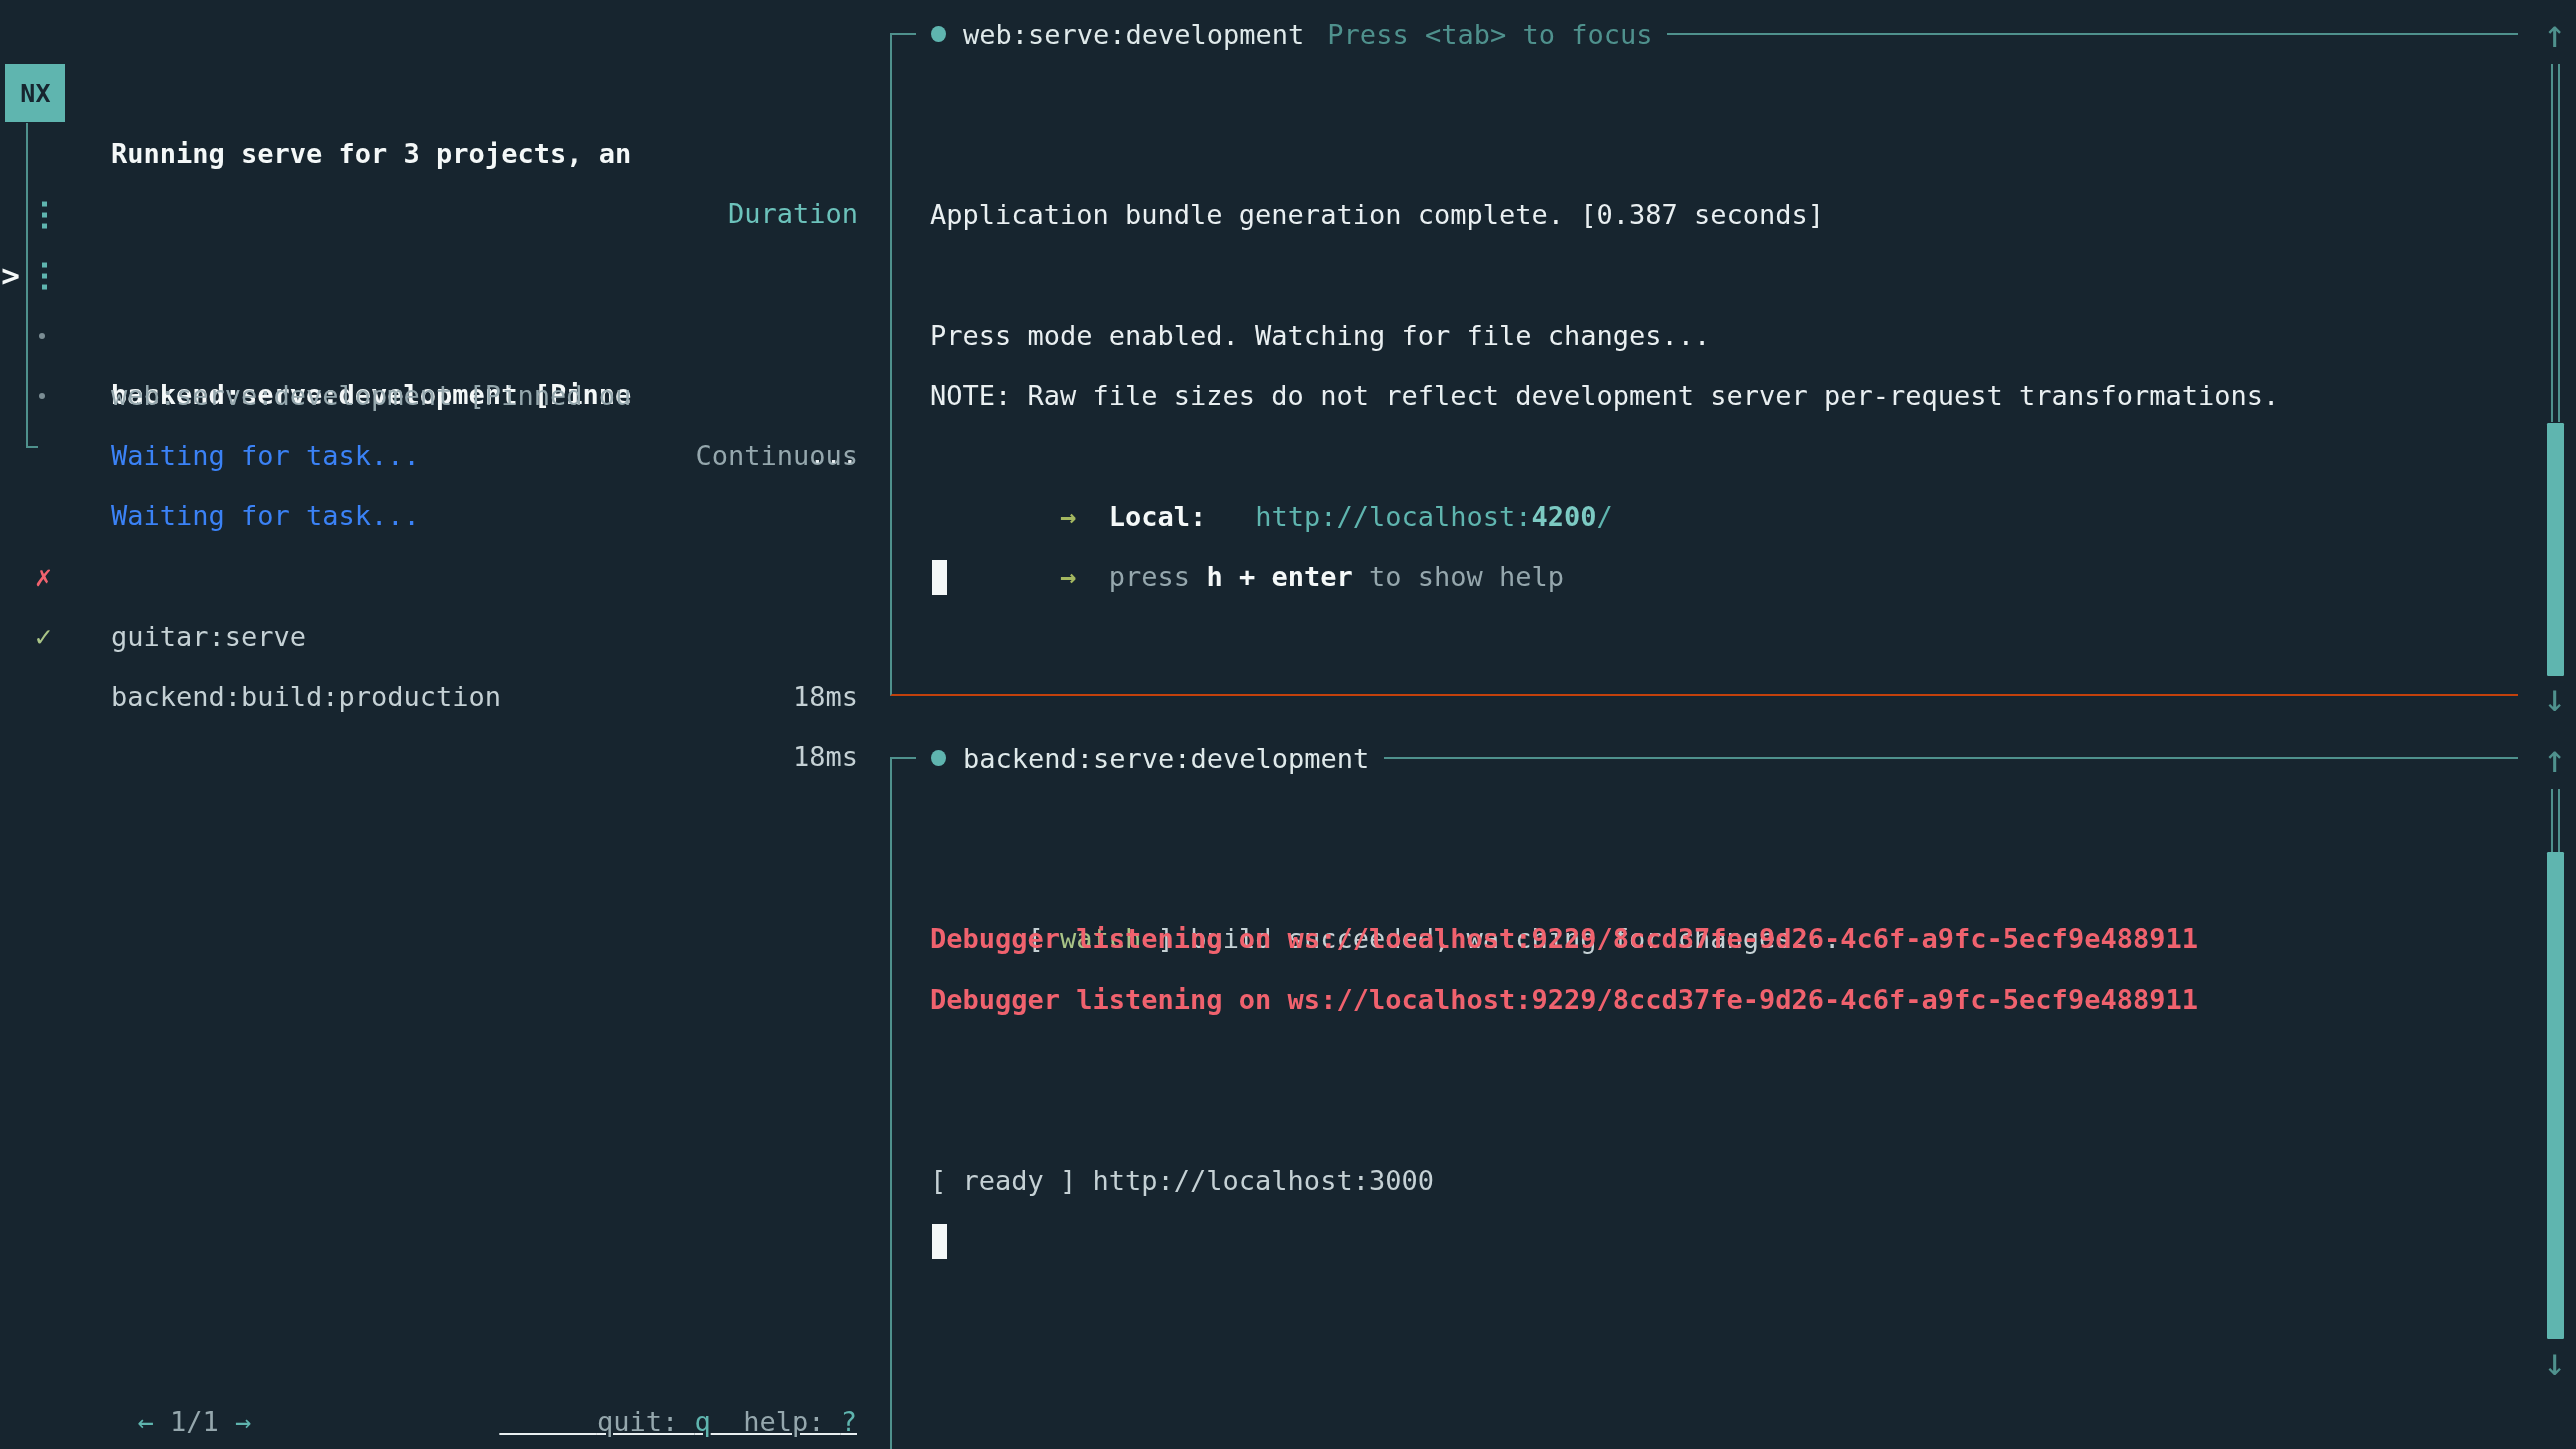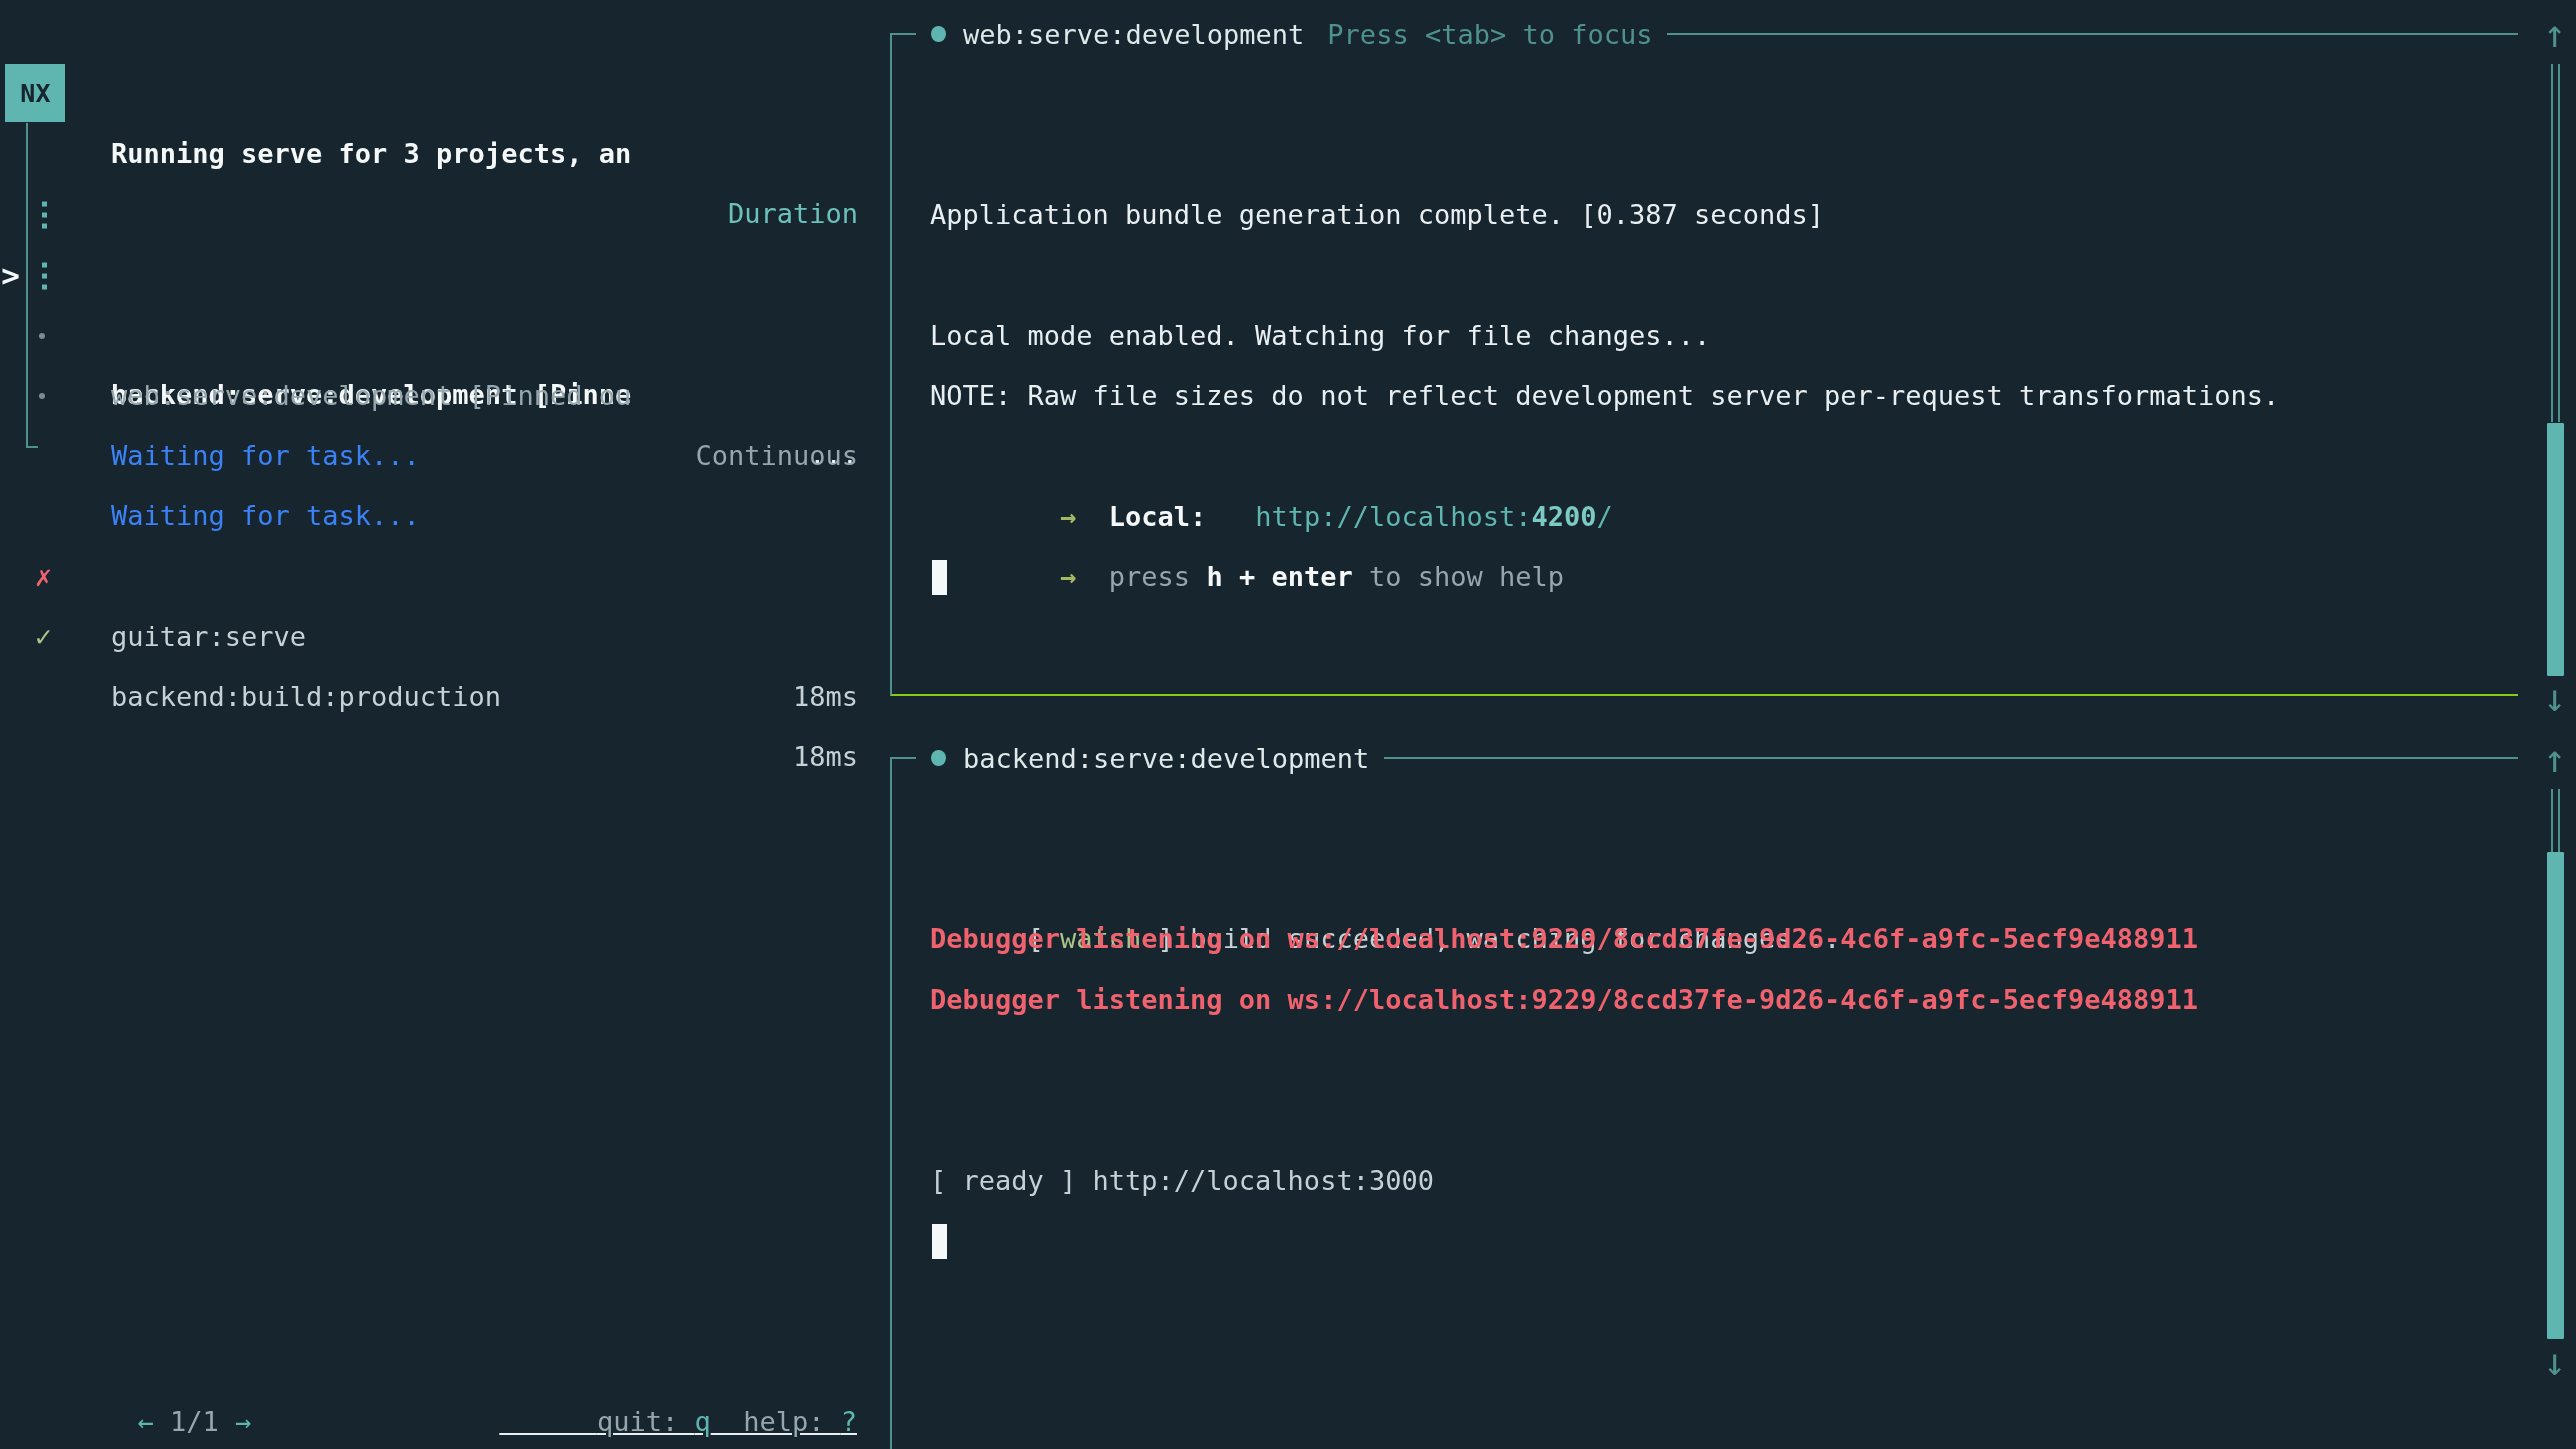--- a/index.html
+++ b/index.html
@@ -28,21 +28,21 @@
   .tright{position:absolute;right:32px;}
   .ticon{position:absolute;left:35px;font-size:28px;}
   .chev{position:absolute;left:1.3px;font-weight:bold;color:#f4f8f8;font-size:31px;}
   .spinner{position:absolute;left:42px;top:50%;transform:translateY(-50%);display:flex;flex-direction:column;gap:5.4px;}
   .spinner i{display:block;width:4.7px;height:5.4px;background:#5fb5af;}
   .wdot{position:absolute;left:39px;top:50%;transform:translateY(-50%);width:6px;height:6px;border-radius:50%;background:#7b8d94;}
   .tree-line{position:absolute;left:25.5px;top:123px;width:12px;height:325px;
              border-left:2px solid #4f918d;border-bottom:2px solid #4f918d;}
 
   
-  .pane{position:absolute;border-left:2px solid #4f918d;border-top:2px solid #4f918d;border-bottom:2px solid #84cc16;}
+  .pane{position:absolute;border-left:2px solid #4f918d;border-top:2px solid #4f918d;border-bottom:2px solid #c2410c;}
   .pane-top{left:890px;top:33px;width:1628px;height:663px;}
   .pane-bottom{left:890px;top:757px;width:1628px;height:778px;}
   .pane-header{position:absolute;top:-31px;left:24px;height:60px;background:#17252f;
                padding:0 14.8px;display:flex;align-items:center;white-space:pre;}
   .pdot{width:14.8px;height:16px;border-radius:50%;background:#5fb5af;margin-right:17.4px;flex:none;}
   .ptitle{color:#dfe9ea;}
   .phint{color:#4f918d;margin-left:23px;}
   .pline{position:absolute;left:38px;height:60px;line-height:60px;white-space:pre;}
   .cursor{position:absolute;left:40px;width:14.8px;height:35px;background:#f4f8f8;}
 
@@ -115,21 +115,21 @@
   </div>
 
   <div class="pane pane-top">
     <div class="pane-header">
       <span class="pdot"></span>
       <span class="ptitle">web:serve:development</span>
       <span class="phint">Press &lt;tab&gt; to focus</span>
     </div>
 
     <div class="pline c-white" style="top:150px">Application bundle generation complete. [0.387 seconds]</div>
-    <div class="pline c-white" style="top:271px">Local mode enabled. Watching for file changes...</div>
+    <div class="pline c-white" style="top:271px">Press mode enabled. Watching for file changes...</div>
     <div class="pline c-white" style="top:331px">NOTE: Raw file sizes do not reflect development server per-request transformations.</div>
 
     <div class="pline" style="top:392px">
       <span class="c-white">  </span><span class="c-olive">→</span><span class="c-white">  </span><span class="c-wb">Local:</span><span class="c-white">   </span><span class="c-teal">http://localhost:</span><span class="c-tealb">4200</span><span class="c-teal">/</span>
     </div>
 
     <div class="pline" style="top:452px">
       <span class="c-gray">  </span><span class="c-olive">→</span><span class="c-gray">  </span><span class="c-gray">press </span><span class="c-wb">h + enter</span><span class="c-gray"> to show help</span>
     </div>
 

